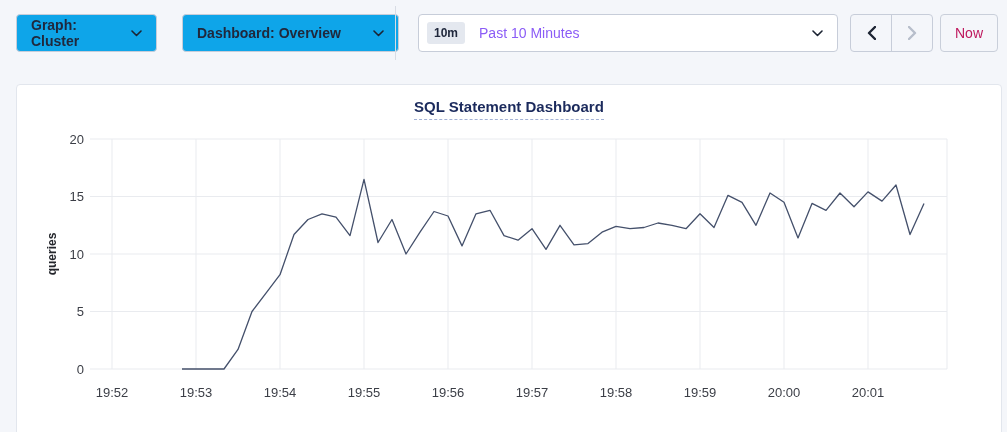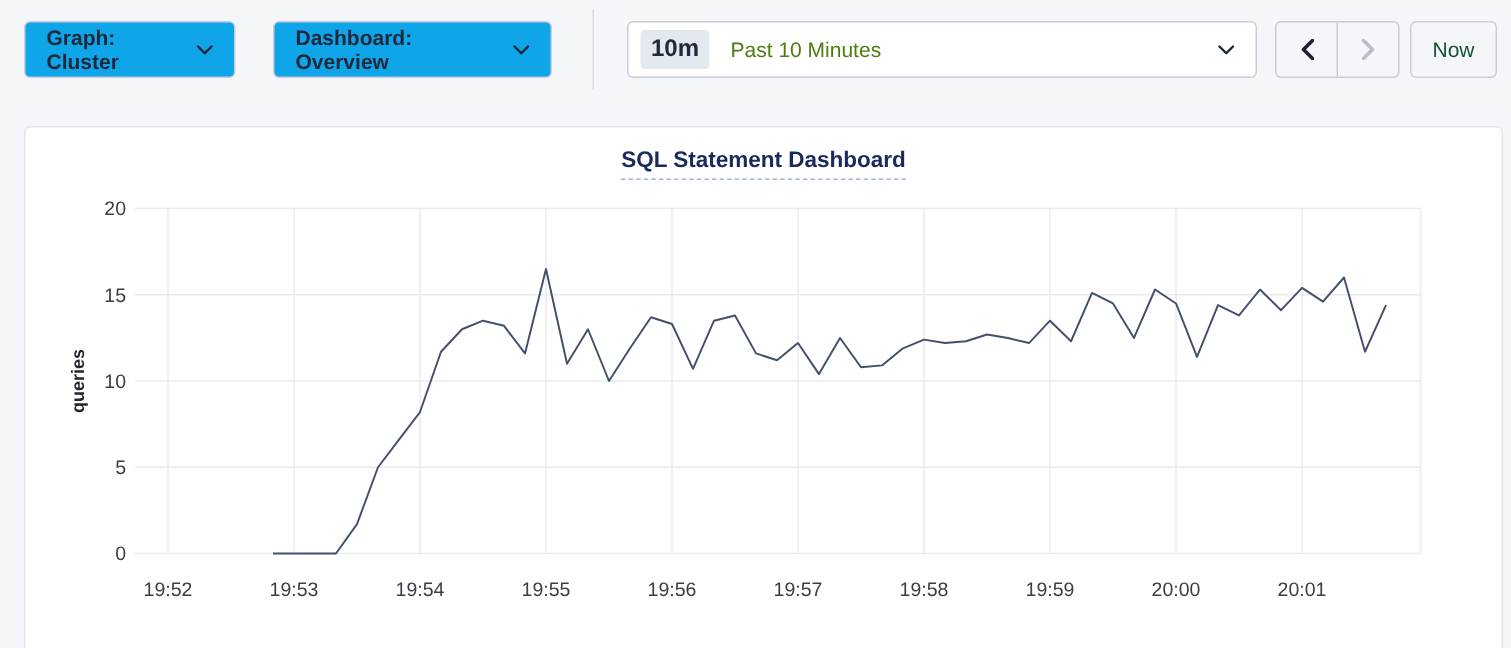--- a/index.html
+++ b/index.html
@@ -15,60 +15,60 @@
     position: absolute; top: 14px; height: 38px;
     background: #0ea5e9;
     border: 1px solid #c7cdd9;
     border-radius: 4px;
     display: flex; align-items: center; justify-content: space-between;
     padding: 0 14px;
     font-size: 14px; font-weight: 700; color: #20283c;
     cursor: pointer;
   }
   #graph-dropdown { left: 16px; width: 141px; }
-  #dashboard-dropdown { left: 182px; width: 186px; }
+  #dashboard-dropdown { left: 182px; width: 217px; }
   .chev { flex: 0 0 auto; margin-left: 10px; display: block; }
   .toolbar-divider {
     position: absolute; left: 395px; top: 6px;
     width: 1px; height: 54px; background: #d8dce4;
   }
   #time-range-select {
     position: absolute; left: 418px; top: 14px; width: 420px; height: 38px;
     background: #ffffff;
     border: 1px solid #c7cdd9;
     border-radius: 4px;
     display: flex; align-items: center;
     padding: 0 14px 0 8px;
     cursor: pointer;
   }
   .range-badge {
     background: #e4e8ef;
     color: #20283c;
-    font-size: 16px; font-weight: 700;
+    font-size: 12px; font-weight: 700;
     padding: 4px 7px; border-radius: 3px;
     margin-right: 14px;
   }
-  .range-label { font-size: 14px; font-weight: 400; color: #4d7c0f; flex: 1; }
+  .range-label { font-size: 14px; font-weight: 400; color: #8b5cf6; flex: 1; }
   #arrow-group {
     position: absolute; left: 850px; top: 14px; width: 83px; height: 38px;
     border: 1px solid #c7cdd9; border-radius: 4px;
     display: flex; align-items: stretch;
   }
   .arrow-btn {
     flex: 1; display: flex; align-items: center; justify-content: center;
     cursor: pointer; background: transparent;
   }
   .arrow-btn + .arrow-btn { border-left: 1px solid #c7cdd9; }
   .arrow-btn.disabled { cursor: default; }
   #now-button {
     position: absolute; left: 940px; top: 14px; width: 58px; height: 38px;
     border: 1px solid #c9cfda; border-radius: 4px;
     background: transparent;
     display: flex; align-items: center; justify-content: center;
-    font-size: 14px; font-weight: 400; color: #14532d;
+    font-size: 14px; font-weight: 400; color: #be185d;
     cursor: default;
   }
   
   #chart-card {
     position: absolute; left: 16px; top: 84px; width: 986px; height: 400px;
     background: #ffffff;
     border: 1px solid #e2e6ed;
     border-radius: 4px;
   }
   #chart-title-row { text-align: center; padding-top: 13px; }

